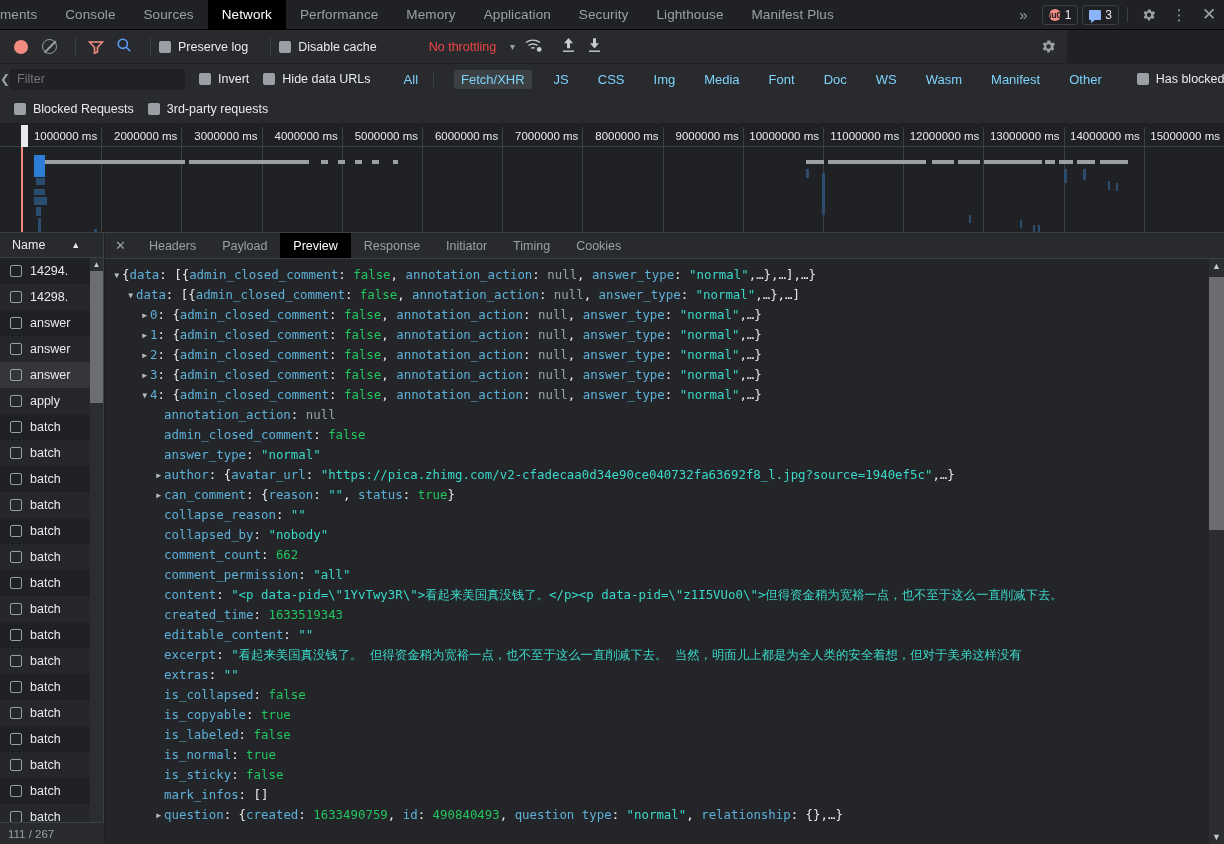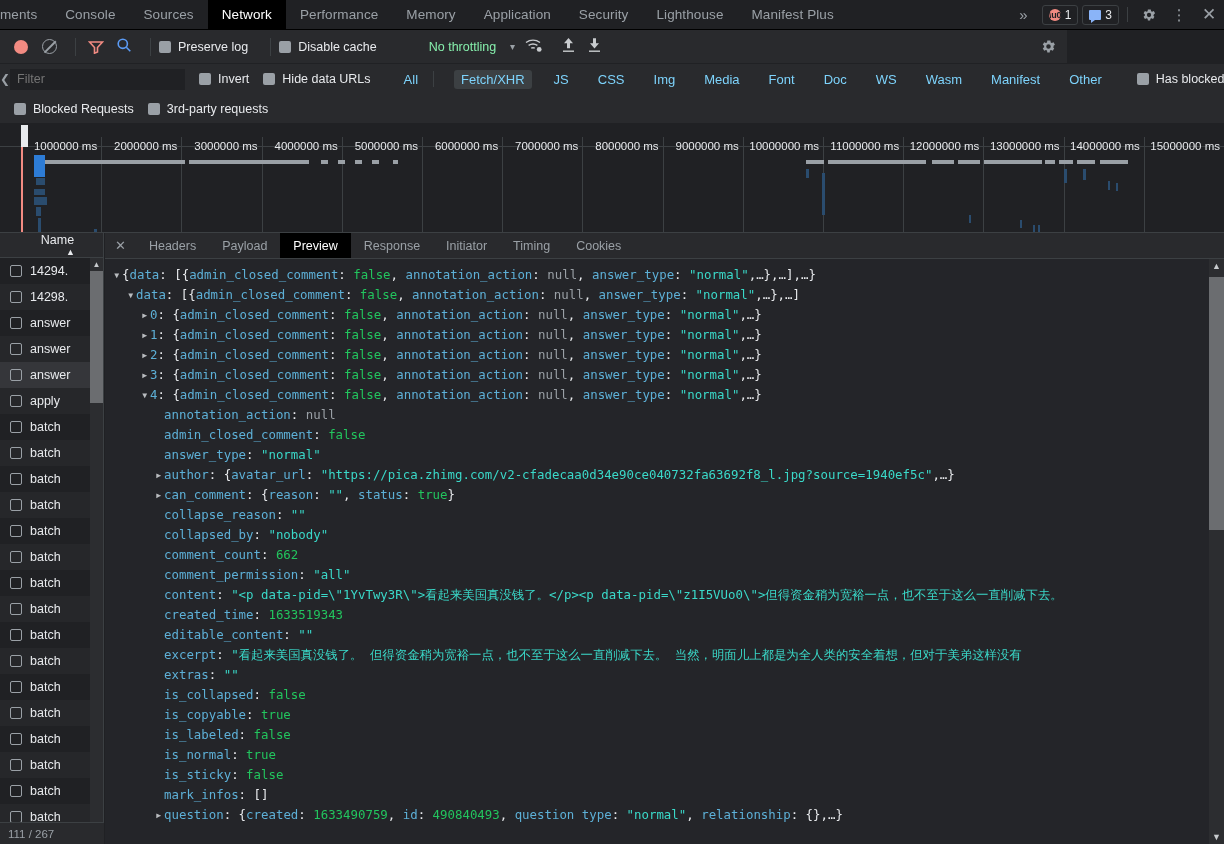--- a/index.html
+++ b/index.html
@@ -64,21 +64,21 @@
   .clear-ico { width:15px;height:15px;border:1.6px solid #9aa0a6;border-radius:50%;position:relative;margin-right:10px;}
   .clear-ico:after{content:"";position:absolute;left:-1px;top:5.5px;width:16px;height:1.6px;background:#9aa0a6;transform:rotate(-45deg);}
   .vsep { width:1px; height:18px; background:#3c4043; margin:0 8px; }
   .funnel { width:16px;height:14px; margin: 0 6px 0 4px;}
   .mag { margin:0 10px 0 6px; }
   .cb {
     width: 12px; height: 12px; background: #9aa0a6; border-radius: 2px;
     display: inline-block; flex: 0 0 auto;
   }
   .cbl { display:flex; align-items:center; gap:7px; color:#e8eaed; font-size:12.5px; margin-right: 14px; white-space:nowrap;}
-  .throttle { color:#86efac; font-size:12.5px; margin-left:2px;padding-left:36px; }
+  .throttle { color:#ef4444; font-size:12.5px; margin-left:2px;padding-left:36px; }
   .caret { color:#9aa0a6; margin: 0 10px 0 14px; font-size:10px; }
   .wifi { margin-right: 12px; }
   .arrow-btn { width: 26px; text-align:center; color:#c8cbce; font-size:14px; }
   .gear-right { position:absolute; right: 10px; top:8px; color:#9aa0a6; }
 
   .filter-row {
     position: absolute; left: 0; top: 64px; width: 1224px; height: 30px;
     background: #292a2d; display:flex; align-items:center;
   }
   .filter-chevron { color:#9aa0a6; width:14px; text-align:center; font-size:12px; }
@@ -97,21 +97,21 @@
     border-bottom: 1px solid #202124;
   }
 
   
   .overview {
     position: absolute; left: 0; top: 125px; width: 1224px; height: 107px;
     background: #202124;
   }
   .ov-ruler { position:absolute; left:0; top:0; width:1224px; height:22px; border-bottom:1px solid #3c4043;}
   .ov-tick {
-    position:absolute; top:12px; height:22px; border-left:1px solid #3c4043;
+    position:absolute; top:2px; height:22px; border-left:1px solid #3c4043;
     color:#e8eaed; font-size:11.5px; padding-left: 0; text-align:right;
   }
   .ov-tick span { position:absolute; right:4px; top:3px; white-space:nowrap;}
   .ov-grid { position:absolute; top:22px; height:85px; border-left:1px solid #3c4043;}
   .ov-left-edge { position:absolute; left:21px; top:22px; width:2px; height:85px; background:#f28b82; }
   .ov-bar { position:absolute; background:#9aa0a6; height:4px; }
   .ov-blue { position:absolute; background:#2d7cd6; }
   .ov-faint { position:absolute; background:#2a4c6e; }
   .ov-handle { position:absolute; top:0; width:7px; height:22px; background:#e8eaed; }
 
@@ -120,21 +120,21 @@
     position:absolute; left:0; top:232px; width:1224px; height:1px; background:#3c4043;
   }
 
   
   .list-pane {
     position:absolute; left:0; top:233px; width:104px; height:611px;
     background:#202124; border-right:1px solid #3c4043;
   }
   .list-header {
     height: 25px; background:#292a2d; border-bottom:1px solid #3c4043;
-    display:flex; align-items:center; padding-left:12px; font-size:12.5px; color:#e8eaed;flex-direction:column;
+    display:flex; align-items:center; padding-left:12px; font-size:12.5px; color:#e8eaed;
   }
   .list-header .sort { margin-left: 26px; font-size:9px; color:#e8eaed;}
   .list-body { position:relative; height: 586px; overflow:hidden; }
   .req-row {
     height: 26px; display:flex; align-items:center; padding-left:10px; gap:8px;
     font-size:12.5px; color:#e8eaed; white-space:nowrap;
   }
   .req-row:nth-child(odd) { background:#202124; }
   .req-row:nth-child(even) { background:#26272a; }
   .req-row.sel { background:#35363a; }

